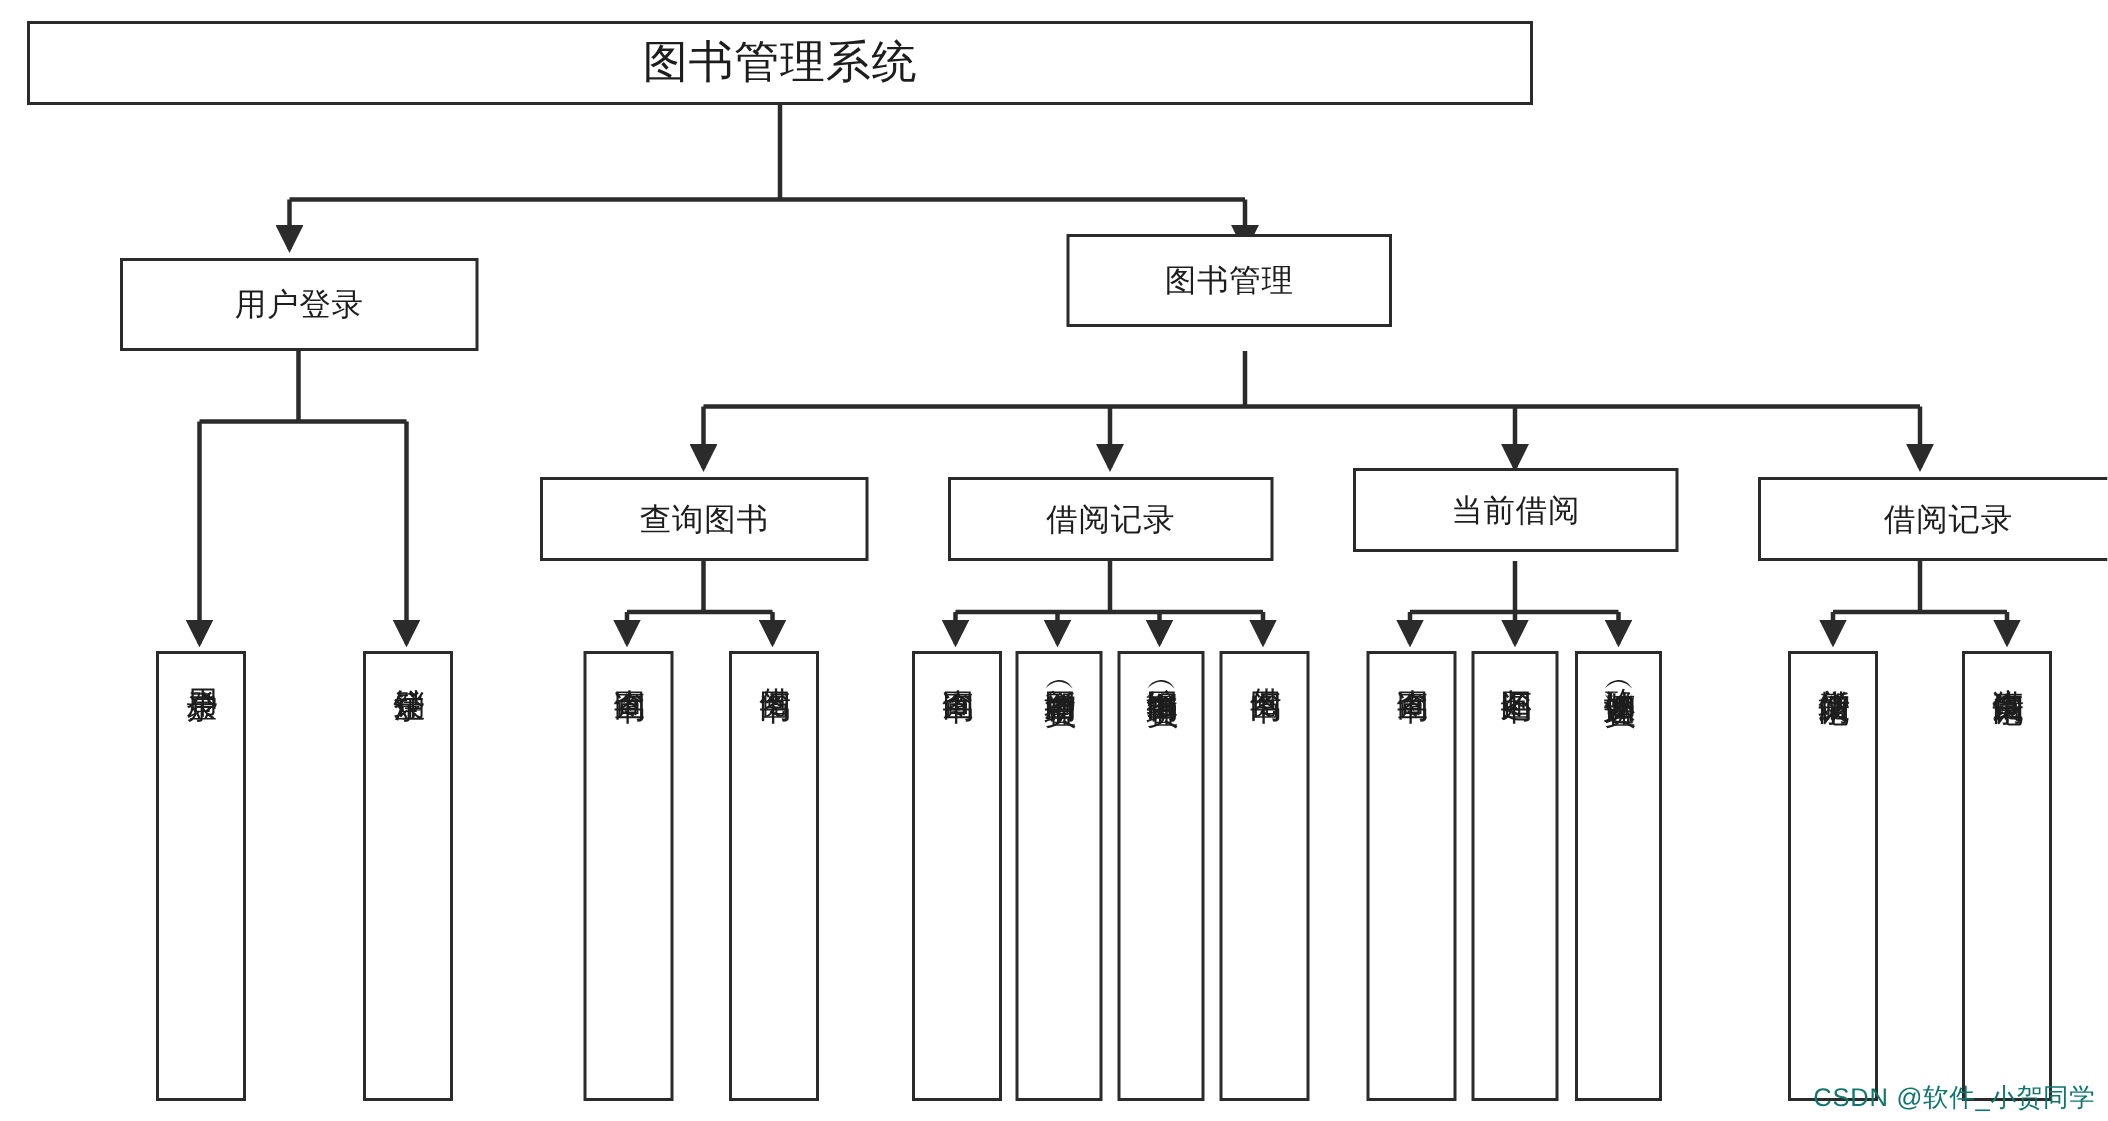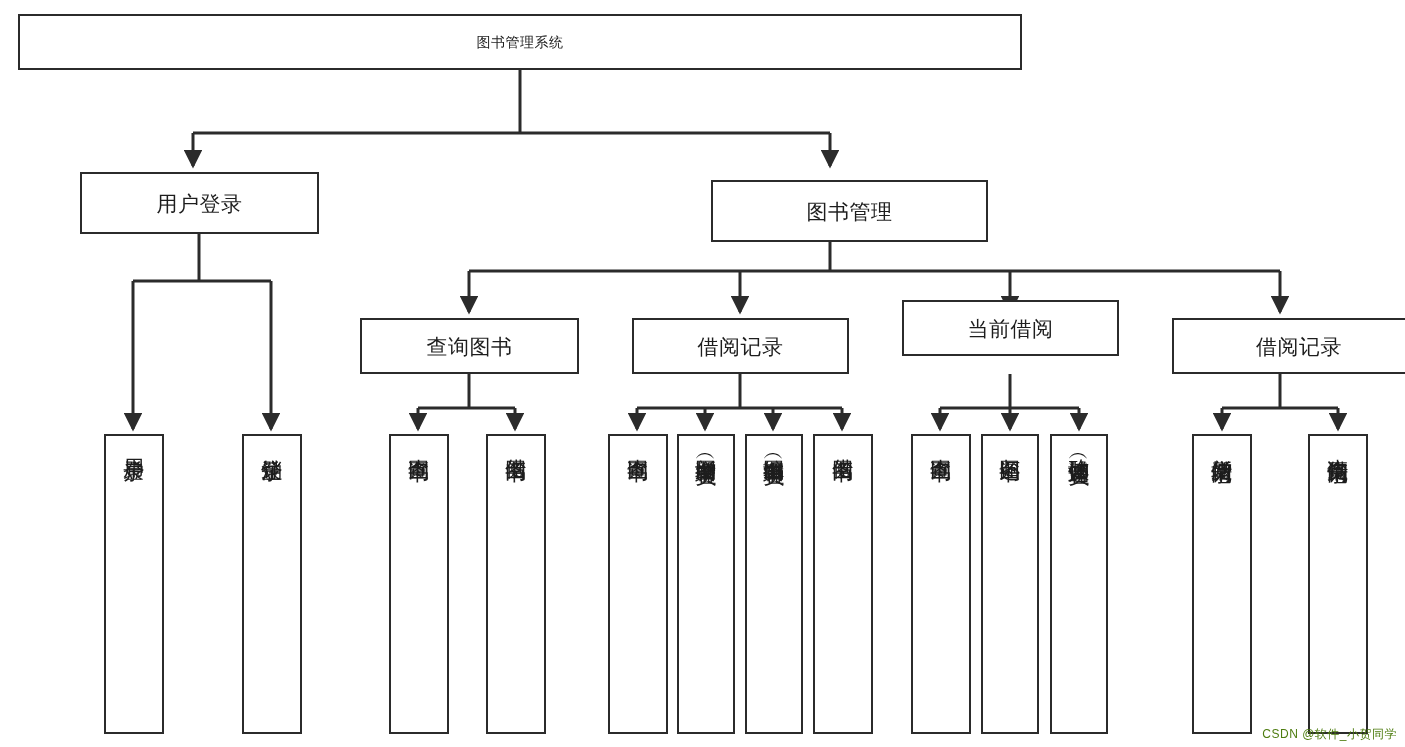--- a/index.html
+++ b/index.html
@@ -40,43 +40,43 @@
     letter-spacing: 0.5px;
     white-space: nowrap;
     text-align: center;
   }
   
   .node.horiz .node-label {
     font-size: 21px;
     line-height: 1;
   }
   .node.root .node-label {
-    font-size: 14px;
+    font-size: 30px;
   }
   
   .node.vert {
     align-items: flex-start;
     justify-content: center;
     padding-top: 6px;
   }
   .node.vert .node-label {
     font-size: 21px;
     line-height: 1.12;
     writing-mode: vertical-rl;
     text-orientation: upright;
     white-space: normal;
     max-height: 100%;
     letter-spacing: 1px;
   }
   .watermark {
     position: absolute;
     right: 8px;
     bottom: 4px;
-    font-size: 12px;
-    color: #4d7c0f;
+    font-size: 17px;
+    color: #0f766e;
     letter-spacing: 0.5px;
     z-index: 5;
     white-space: nowrap;
   }
 </style>
 </head>
 <body>
 
 <div id="diagram-root">
 
@@ -130,31 +130,31 @@
     </g>
   </svg>
 
   <div class="node horiz root" style="left:18px; top:14px; width:1004px; height:56px;">
     <span class="node-label">图书管理系统</span>
   </div>
 
   <div class="node horiz" style="left:80px; top:172px; width:239px; height:62px;">
     <span class="node-label">用户登录</span>
   </div>
-  <div class="node horiz" style="left:711px; top:180px; width:277px; height:62px;">
+  <div class="node horiz" style="left:711px; top:156px; width:217px; height:62px;">
     <span class="node-label">图书管理</span>
   </div>
 
   <div class="node horiz" style="left:360px; top:318px; width:219px; height:56px;">
     <span class="node-label">查询图书</span>
   </div>
   <div class="node horiz" style="left:632px; top:318px; width:217px; height:56px;">
     <span class="node-label">借阅记录</span>
   </div>
-  <div class="node horiz" style="left:902px; top:300px; width:217px; height:56px;">
+  <div class="node horiz" style="left:902px; top:312px; width:217px; height:56px;">
     <span class="node-label">当前借阅</span>
   </div>
   <div class="node horiz" style="left:1172px; top:318px; width:254px; height:56px;">
     <span class="node-label">借阅记录</span>
   </div>
 
   <div class="node vert" style="left:104px; top:434px; width:60px; height:300px;">
     <span class="node-label">用户登录</span>
   </div>
   <div class="node vert" style="left:242px; top:434px; width:60px; height:300px;">

